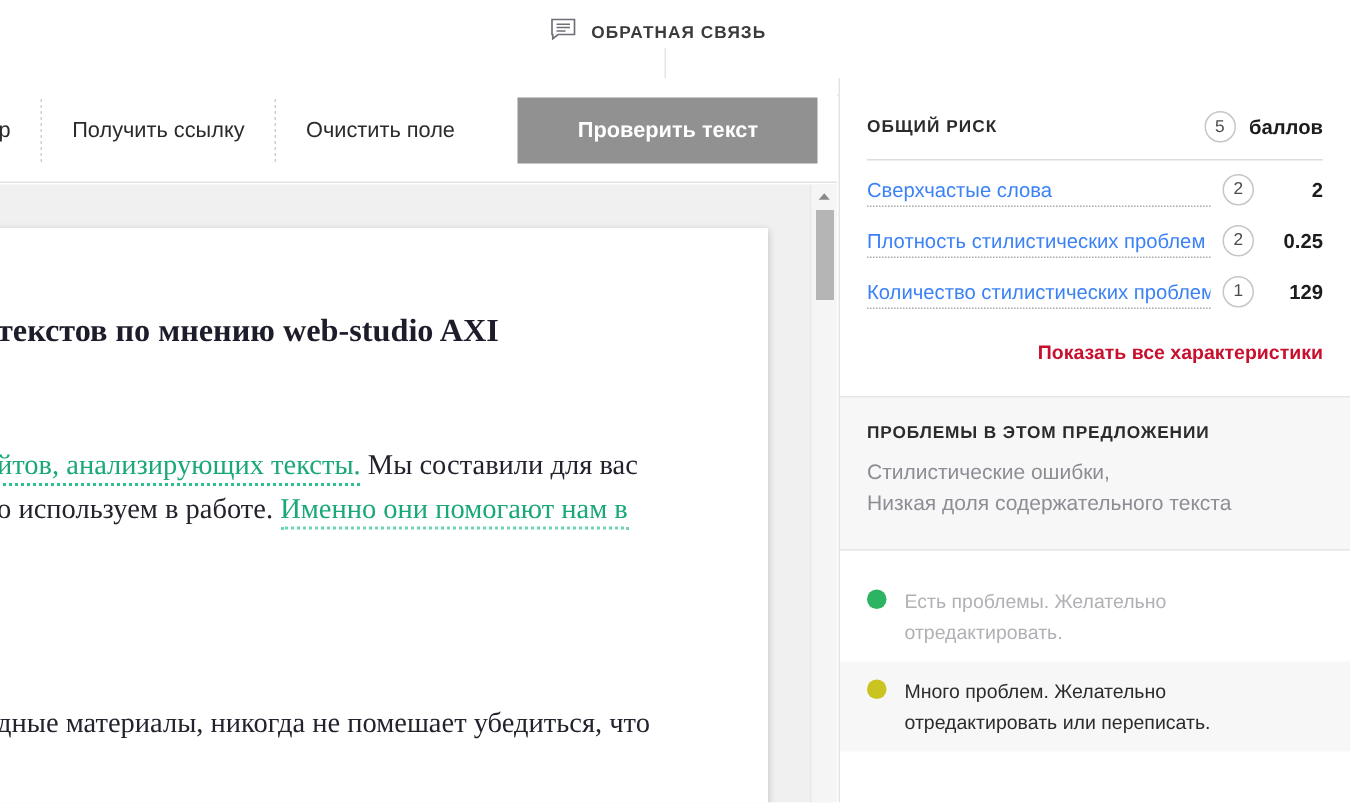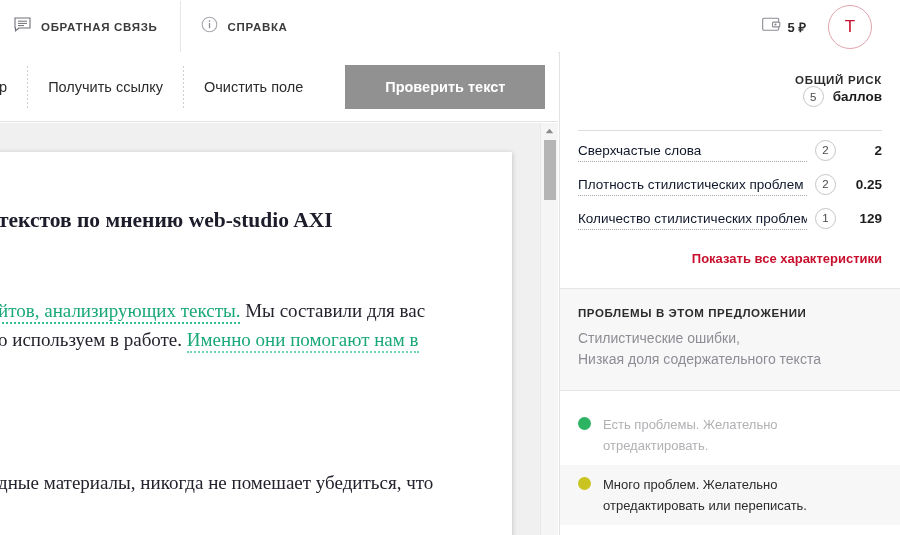--- a/index.html
+++ b/index.html
@@ -6,23 +6,23 @@
   html, body {
     width: 900px; height: 535px;
     background: #ffffff;
     font-family: "Liberation Sans", sans-serif;
     overflow: hidden;
   }
   #app { position: relative; width: 900px; height: 535px; background: #ffffff; }
 
   
   .header {
-    position: absolute; left: 0; top: 1px; width: 886px; height: 52px;
+    position: absolute; left: 0; top: 12px; width: 886px; height: 52px;
     background: #ffffff; border-bottom: 1px solid #e3e3e3;
-    display: flex; align-items: center;
+    display: flex; align-items: center; flex-direction: column;
   }
   .hdr-item {
     display: flex; align-items: center; height: 52px;
     padding: 0 22px 0 14px; cursor: pointer;
   }
   .hdr-item.second { padding-left: 20px; }
   .hdr-label {
     font-size: 11.5px; font-weight: bold; letter-spacing: 0.7px;
     color: #3b3b3b; margin-left: 10px; white-space: nowrap;
   }
@@ -118,42 +118,42 @@
     background: #b5b5b5; cursor: pointer;
   }
 
   
   .panel {
     position: absolute; left: 559px; top: 52px; width: 341px; height: 483px;
     background: #ffffff; border-left: 1px solid #e3e3e3;
   }
   .risk-block { padding: 22px 18px 0 18px; }
   .risk-head {
-    display: flex; align-items: flex-end; justify-content: space-between;
-    padding-bottom: 23px; border-bottom: 1px solid #dcdcdc; flex-direction: column;
+    display: flex; align-items: center; justify-content: space-between;
+    padding-bottom: 11px; border-bottom: 1px solid #dcdcdc;
   }
   .risk-head-label {
     font-size: 11.5px; font-weight: bold; letter-spacing: 0.7px; color: #2b2b2b;
   }
   .risk-head-right { display: flex; align-items: center; }
   .badge {
     width: 21px; height: 21px; border-radius: 50%;
     border: 1px solid #c6c6c6; background: #ffffff;
     display: flex; align-items: center; justify-content: center;
     font-size: 11.5px; color: #4a4a4a; flex: none;
   }
   .risk-head-units {
     font-size: 13.5px; font-weight: bold; color: #1c1c1c; margin-left: 9px;
   }
 
   .metric-row {
     display: flex; align-items: center; height: 30px; margin-top: 4px;
   }
   .metric-name {
-    flex: 1; font-size: 13.5px; color: #0f172a;
+    flex: 1; font-size: 13.5px; color: #3b82f6;
     border-bottom: 1px dotted #a8a8a8;
     padding-bottom: 3px; align-self: flex-end; margin-bottom: 3px;
     cursor: pointer; white-space: nowrap; overflow: hidden;
   }
   .metric-badge { margin-left: 8px; }
   .metric-val {
     width: 46px; text-align: right;
     font-size: 13.5px; font-weight: bold; color: #1c1c1c;
   }
   .show-all {

